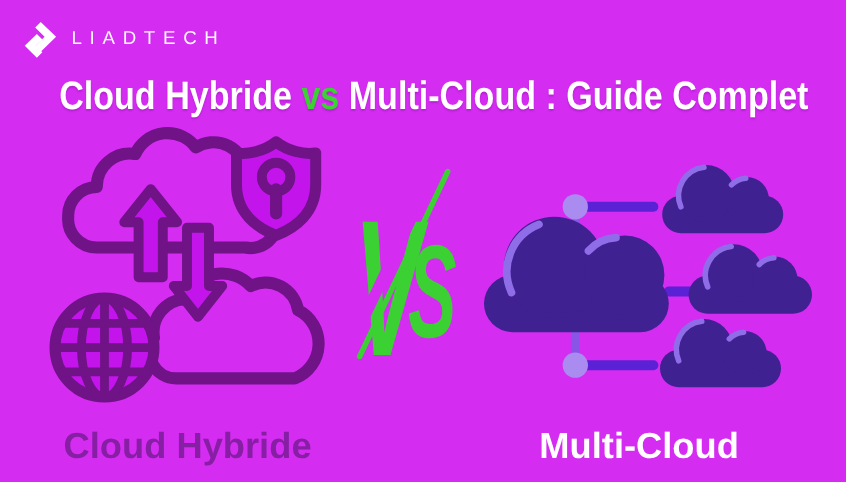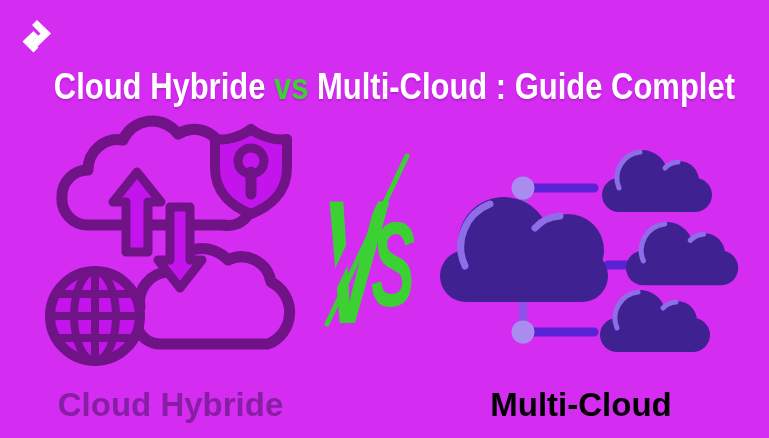--- a/index.html
+++ b/index.html
@@ -42,30 +42,31 @@
   
   .vs-glyph{
     fill:var(--accent-green,#3bd133);
     font-family:"Liberation Sans",sans-serif;font-weight:700;font-style:italic;
   }
   .vs-slash{stroke:var(--accent-green,#3bd133);stroke-width:5;stroke-linecap:round;}
   .vs-clip{stroke:var(--background,#d52cf2);stroke-width:10;}
   
   .label{top:386px;text-align:center;font-size:33px;font-weight:700;white-space:nowrap;}
   .label-left{left:28px;width:285px;color:var(--label-purple,#871fa4);}
-  .label-right{left:430px;width:302px;color:#000000;}
+  .label-right{left:430px;width:302px;color:#ffffff;}
 </style>
 </head>
 <body>
 
 <div class="abs logo">
   <svg width="34" height="40" viewBox="0 0 34 40" aria-hidden="true">
     <path d="M17,5 L31,18.5 L17,32 L12,27 L20.5,18.5 L12,10 Z" fill="#ffffff"></path>
     <path d="M13.5,16 L2.5,26.5 L13.5,37.5 L18.5,32.5 L12.5,26.5 L18.5,21 Z" fill="#ffffff"></path>
   </svg>
+  <span class="logo-text">LIADTECH</span>
 </div>
 
 <div class="abs title">
   <span>Cloud Hybride</span><span class="vs-word">vs</span><span>Multi-Cloud : Guide Complet</span>
 </div>
 
 <svg class="abs left-illu" width="285" height="265" viewBox="0 0 285 265" aria-hidden="true">
 
   <path class="ol" d="M195,113 L60,113 A26,26 0 0 1 34,85 A26,26 0 0 1 60,58 A30,30 0 0 1 95,28 A32,32 0 0 1 150,22 A30,30 0 0 1 196,45 A32,32 0 0 1 222,80 A24,24 0 0 1 195,113 Z"></path>
 

